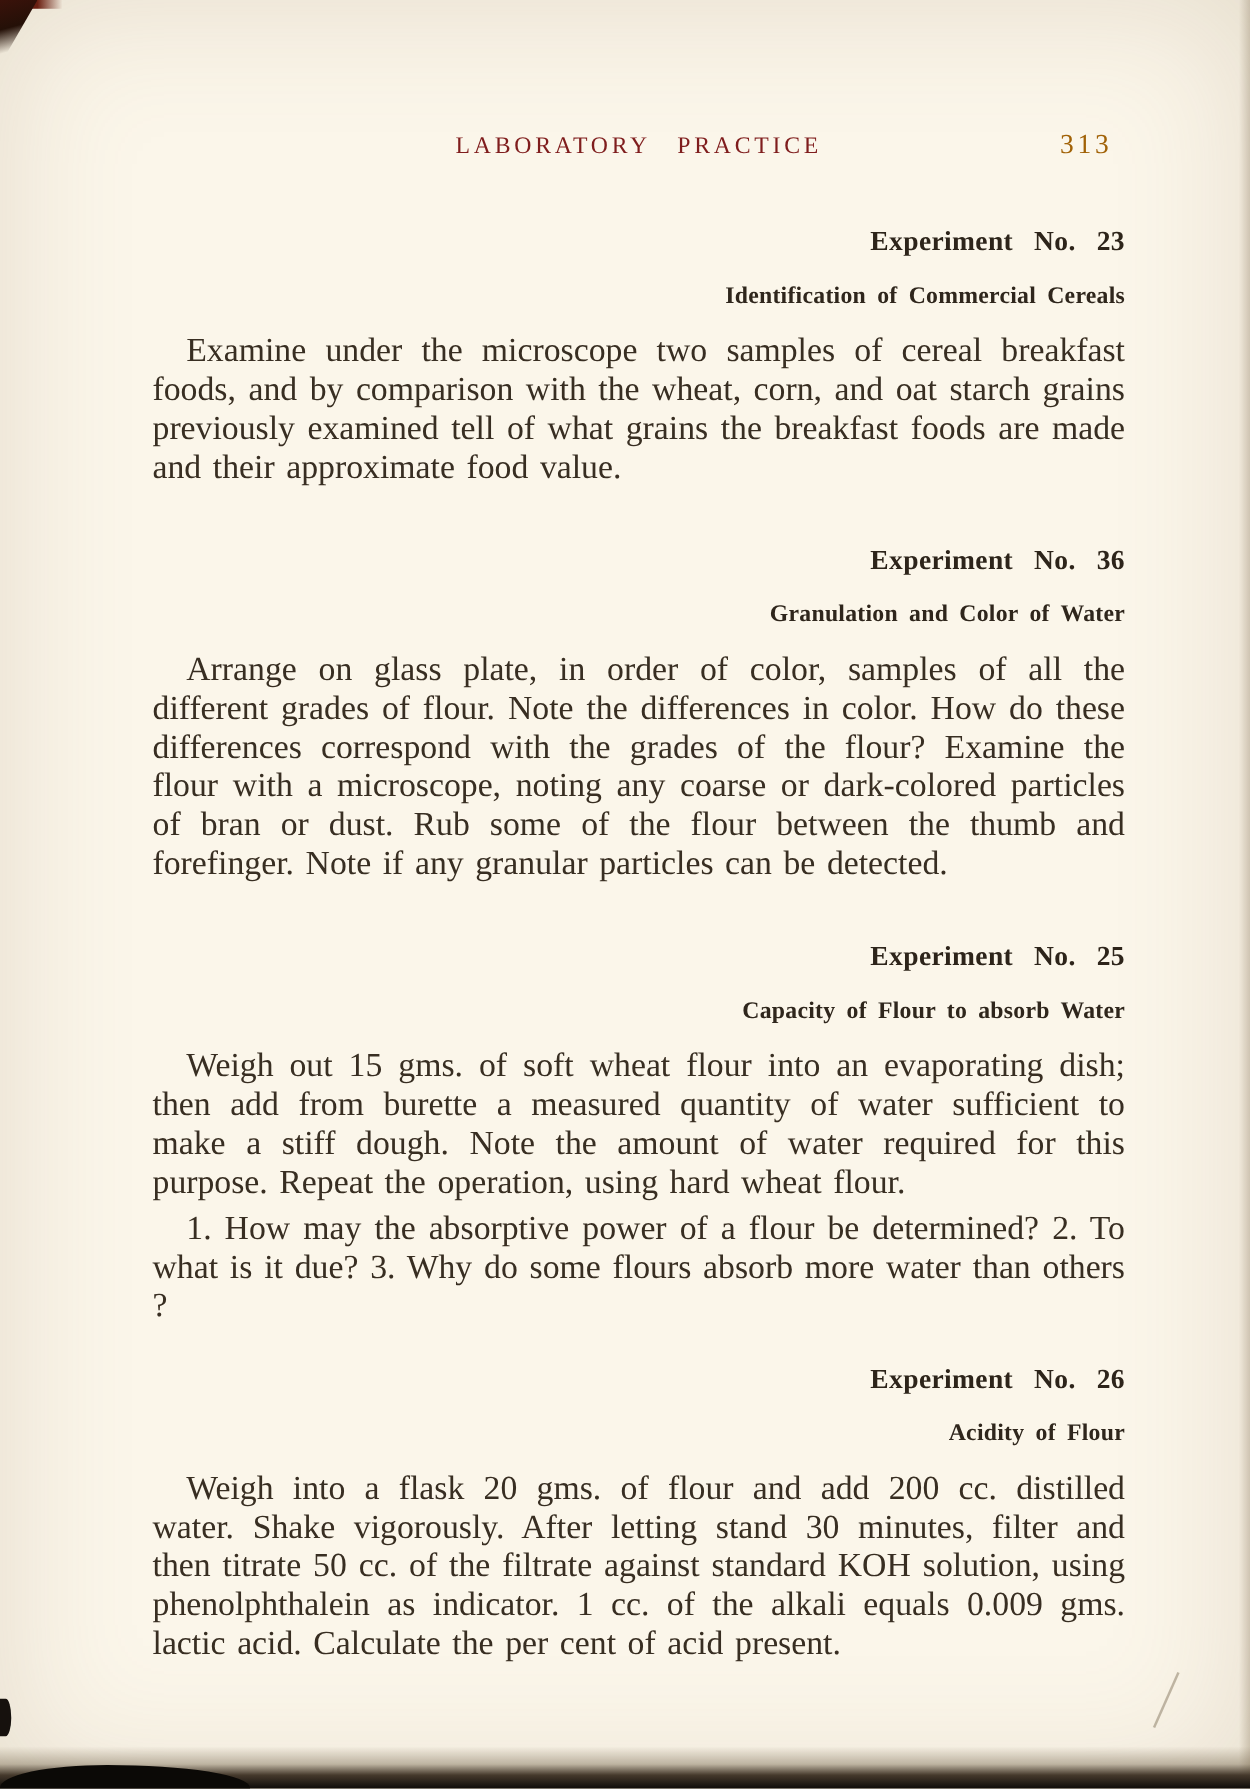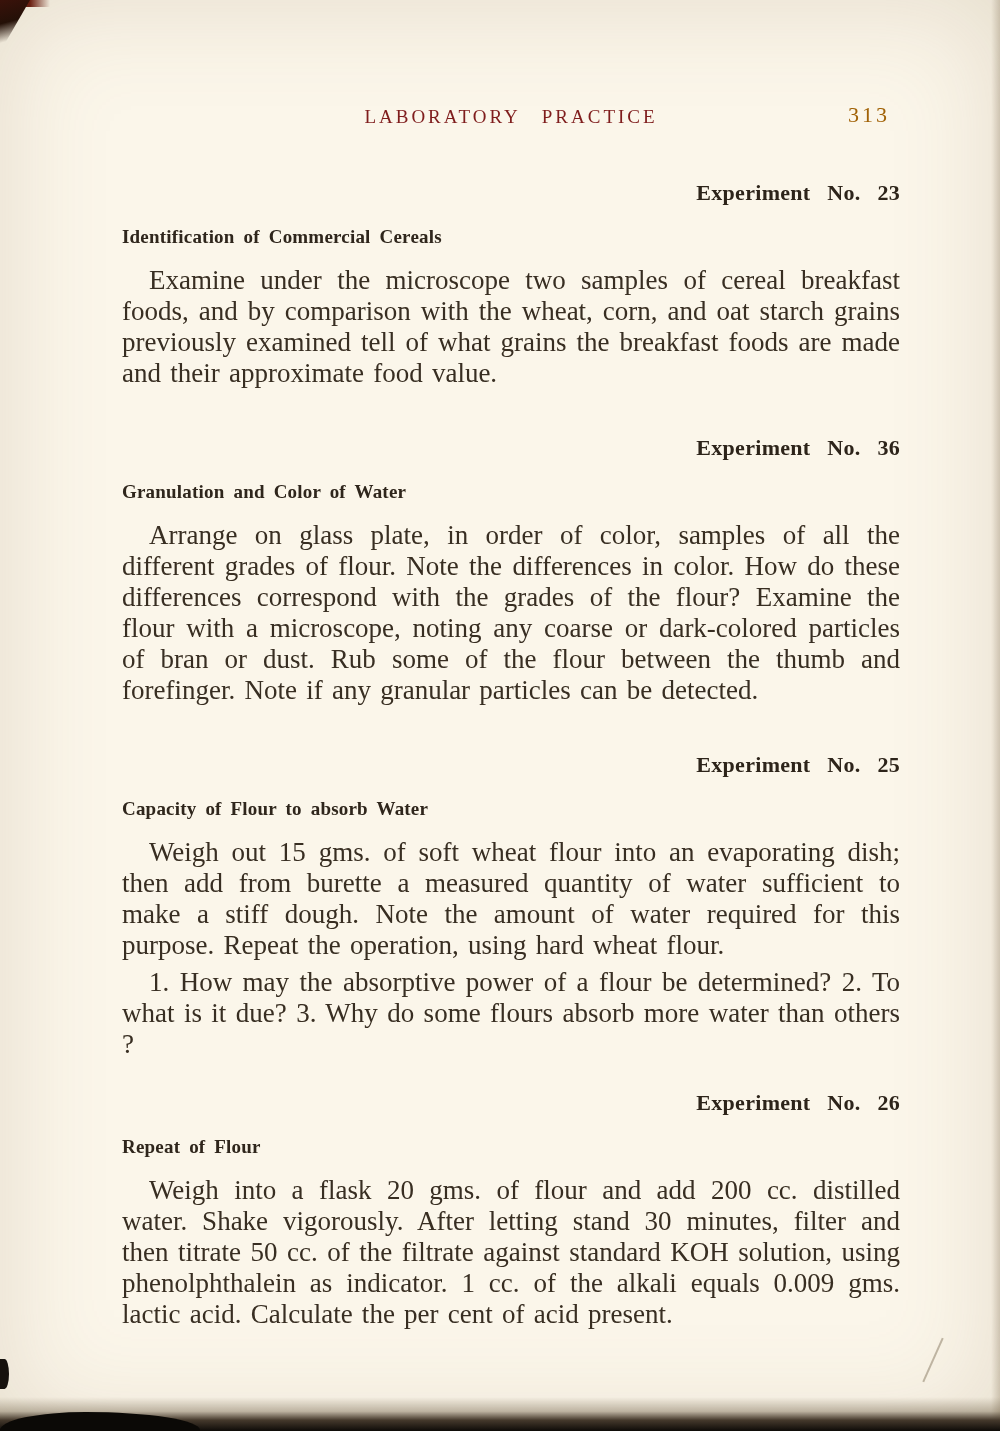--- a/index.html
+++ b/index.html
@@ -33,21 +33,21 @@
   .section.mt-lg { margin-top: 46px; }
   .section.mt-md { margin-top: 30px; }
 
   .exp-heading {
     text-align: right;
     font-size: 22px; font-weight: bold;
     word-spacing: 11px; letter-spacing: 0.3px;
     color: #2d241a;
   }
   .exp-subtitle {
-    text-align: left;
+    text-align: right;
     font-size: 19px; font-weight: bold;
     margin-top: 20px;
     word-spacing: 4px; letter-spacing: 0.2px;
     color: #2f261c;
   }
   .para {
     margin-top: 17px;
     font-size: 27px;
     line-height: 31px;
     text-align: justify;
@@ -122,21 +122,21 @@
 
     <div class="section mt-lg">
       <div class="exp-heading">Experiment No. 25</div>
       <div class="exp-subtitle">Capacity of Flour to absorb Water</div>
       <p class="para">Weigh out 15 gms. of soft wheat flour into an evaporating dish; then add from burette a measured quantity of water sufficient to make a stiff dough. Note the amount of water required for this purpose. Repeat the operation, using hard wheat flour.</p>
       <p class="para follow">1. How may the absorptive power of a flour be determined? 2. To what is it due? 3. Why do some flours absorb more water than others ?</p>
     </div>
 
     <div class="section mt-md">
       <div class="exp-heading">Experiment No. 26</div>
-      <div class="exp-subtitle">Repeat of Flour</div>
+      <div class="exp-subtitle">Acidity of Flour</div>
       <p class="para">Weigh into a flask 20 gms. of flour and add 200 cc. distilled water. Shake vigorously. After letting stand 30 minutes, filter and then titrate 50 cc. of the filtrate against standard KOH solution, using phenolphthalein as indicator. 1 cc. of the alkali equals 0.009 gms. lactic acid. Calculate the per cent of acid present.</p>
     </div>
 
   </div>
 
   <div class="artifact artifact-top-strip"></div>
   <div class="artifact artifact-top-left-corner"></div>
   <div class="artifact artifact-right-edge"></div>
   <div class="artifact artifact-fold-line"></div>
   <div class="artifact artifact-left-mark"></div>

